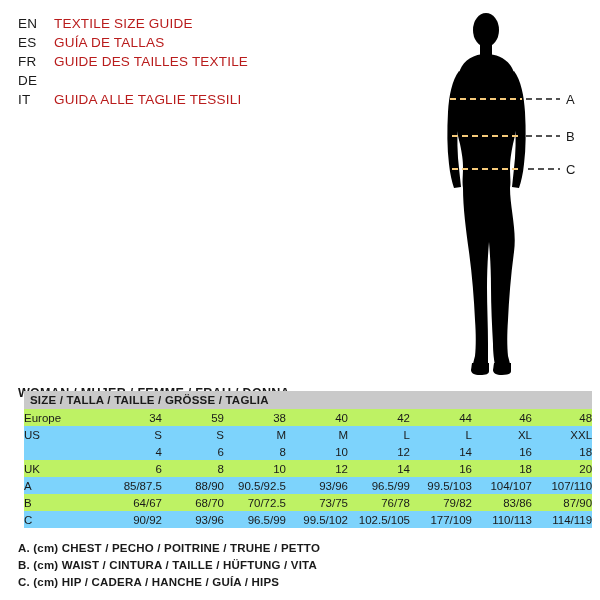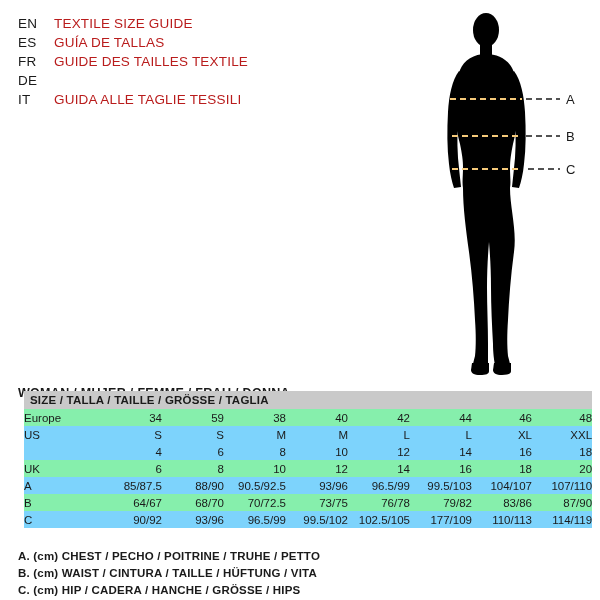--- a/index.html
+++ b/index.html
@@ -94,38 +94,37 @@
     font-size: 11.5px;
     text-align: left;
     padding-left: 6px;
     letter-spacing: 0.2px;
     height: 18px;
   }
   tr.band-dark td {
     background: #7dd3fc;
   }
   tr.band-light td {
-    background: #86efac;
+    background: #bef264;
   }
   td.label-cell {
     text-align: left;
     padding-left: 6px;
     width: 76px;
   }
   td.val-cell {
     text-align: right;
   }
 
   
   .legend {
     position: absolute;
     left: 18px;
     top: 540px;
     width: 560px;
-    margin-top: 8px;
   }
   .legend-row {
     font-size: 11.5px;
     font-weight: bold;
     letter-spacing: 0.2px;
     line-height: 17px;
     color: #1a1a1a;
   }
 </style>
 </head>
@@ -332,16 +331,16 @@
           <td class="val-cell">110/113</td>
           <td class="val-cell">114/119</td>
         </tr>
       </tbody>
     </table>
   </div>
 
   <div class="legend">
     <div class="legend-row">A. (cm) CHEST / PECHO / POITRINE / TRUHE / PETTO</div>
     <div class="legend-row">B. (cm) WAIST / CINTURA / TAILLE / HÜFTUNG / VITA</div>
-    <div class="legend-row">C. (cm) HIP / CADERA / HANCHE / GRÖSSE / HIPS</div>
+    <div class="legend-row">C. (cm) HIP / CADERA / HANCHE / GUÍA / HIPS</div>
   </div>
 
 </div>
 
 </body></html>

